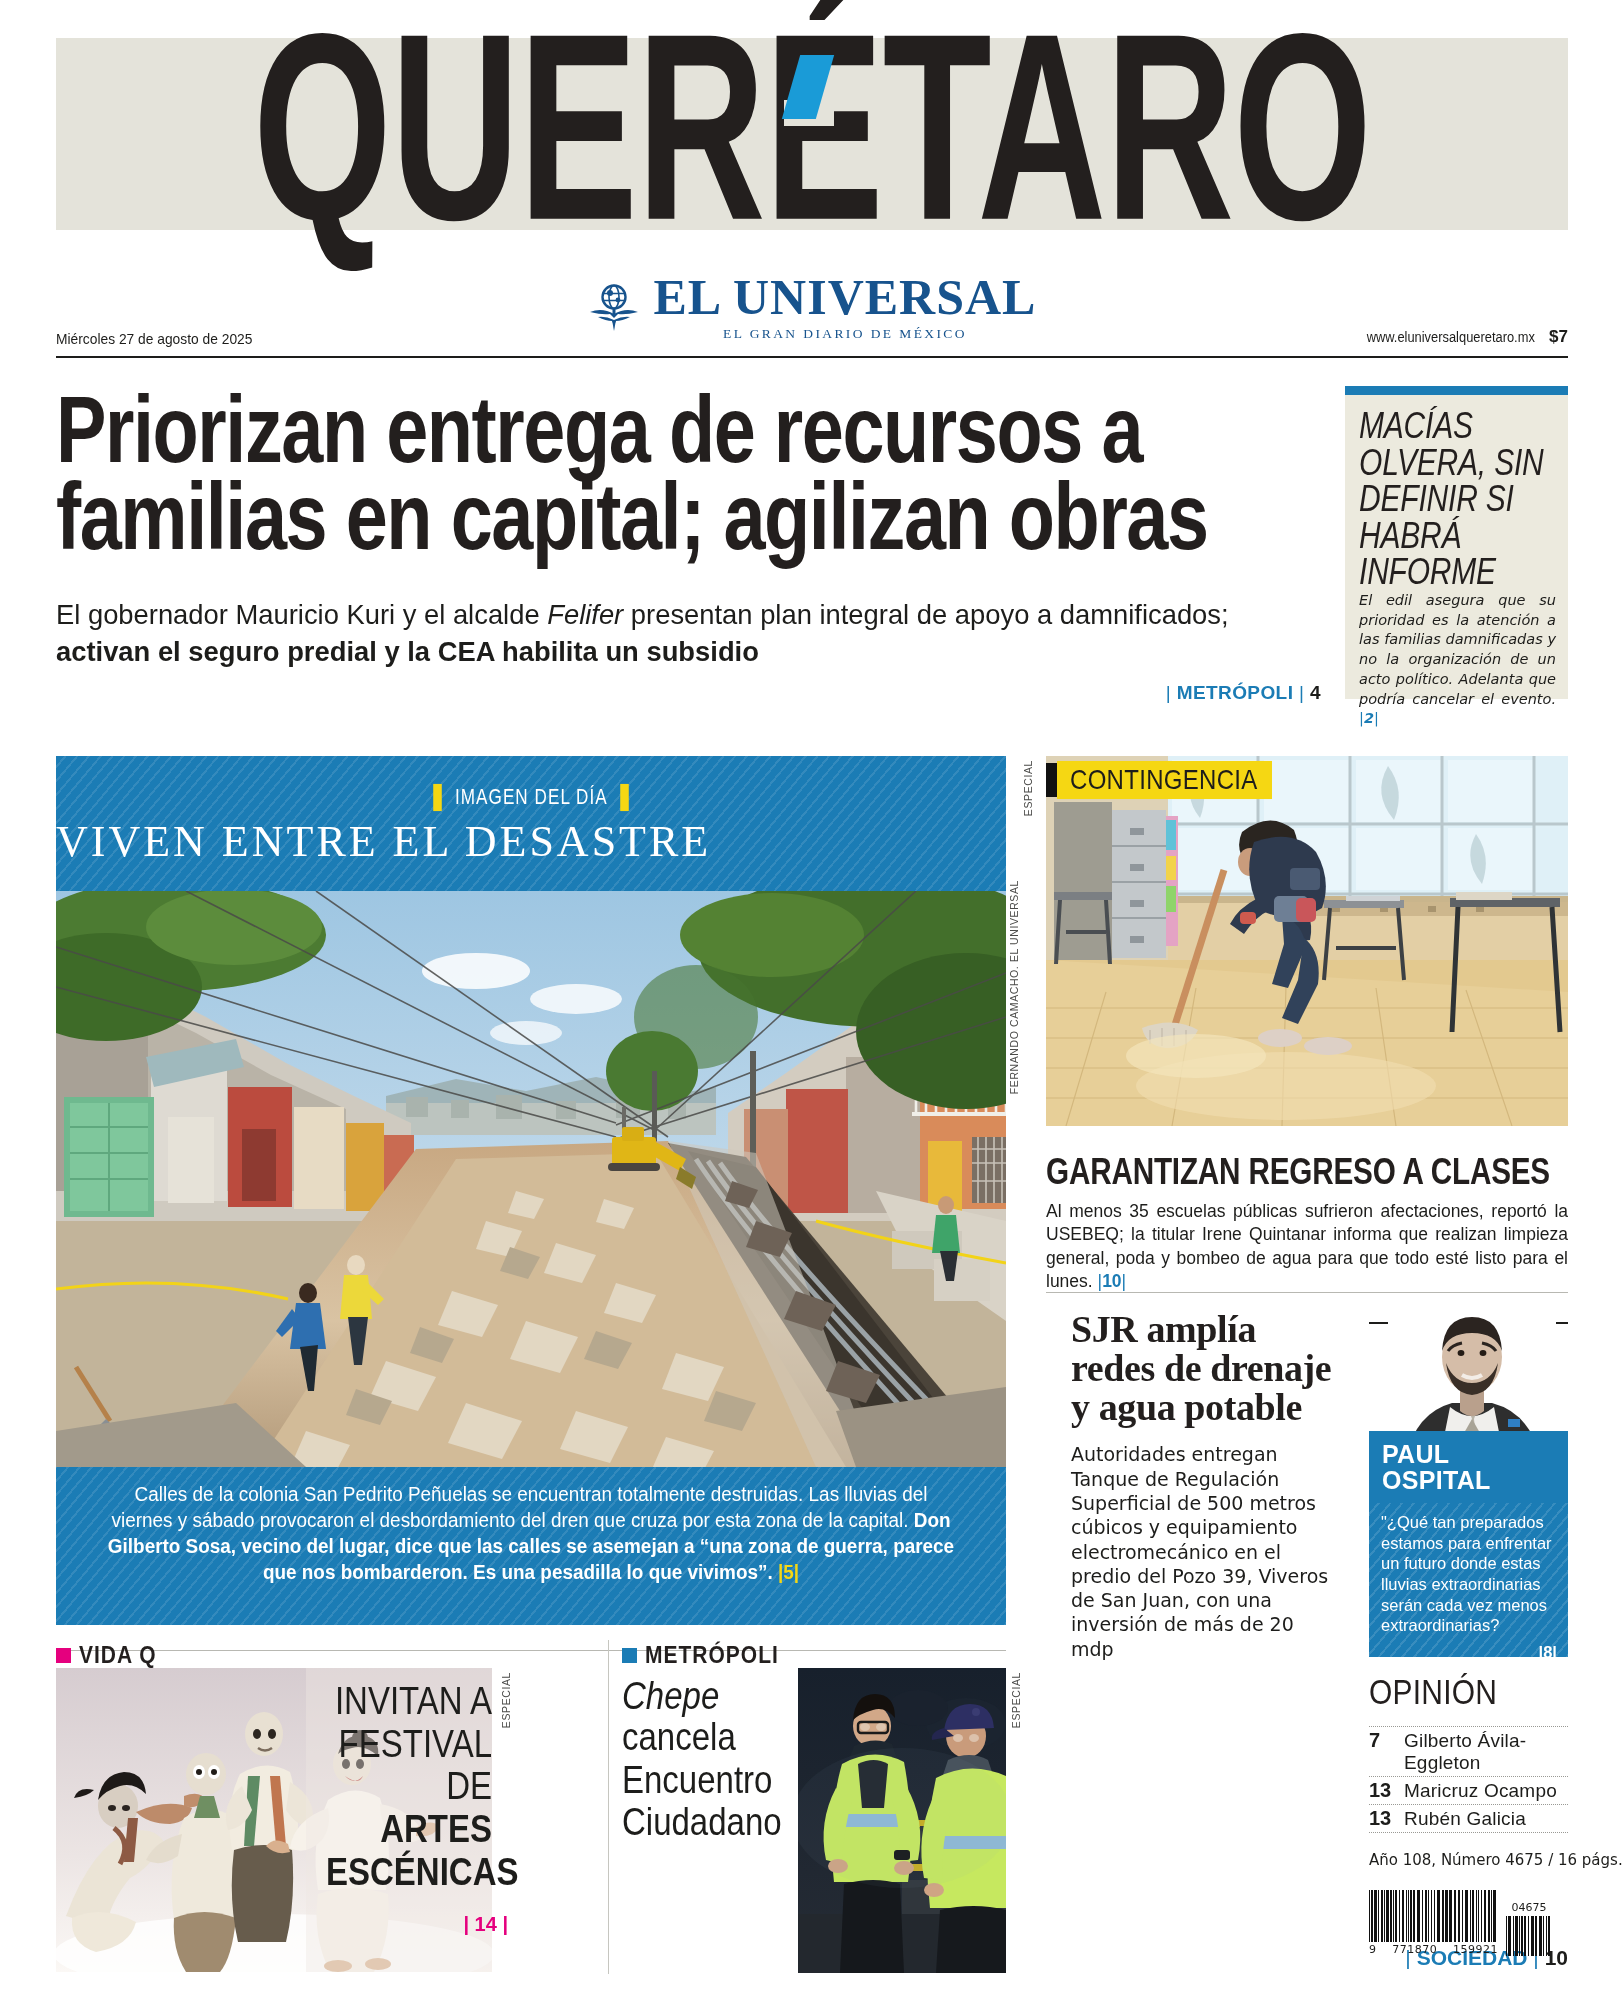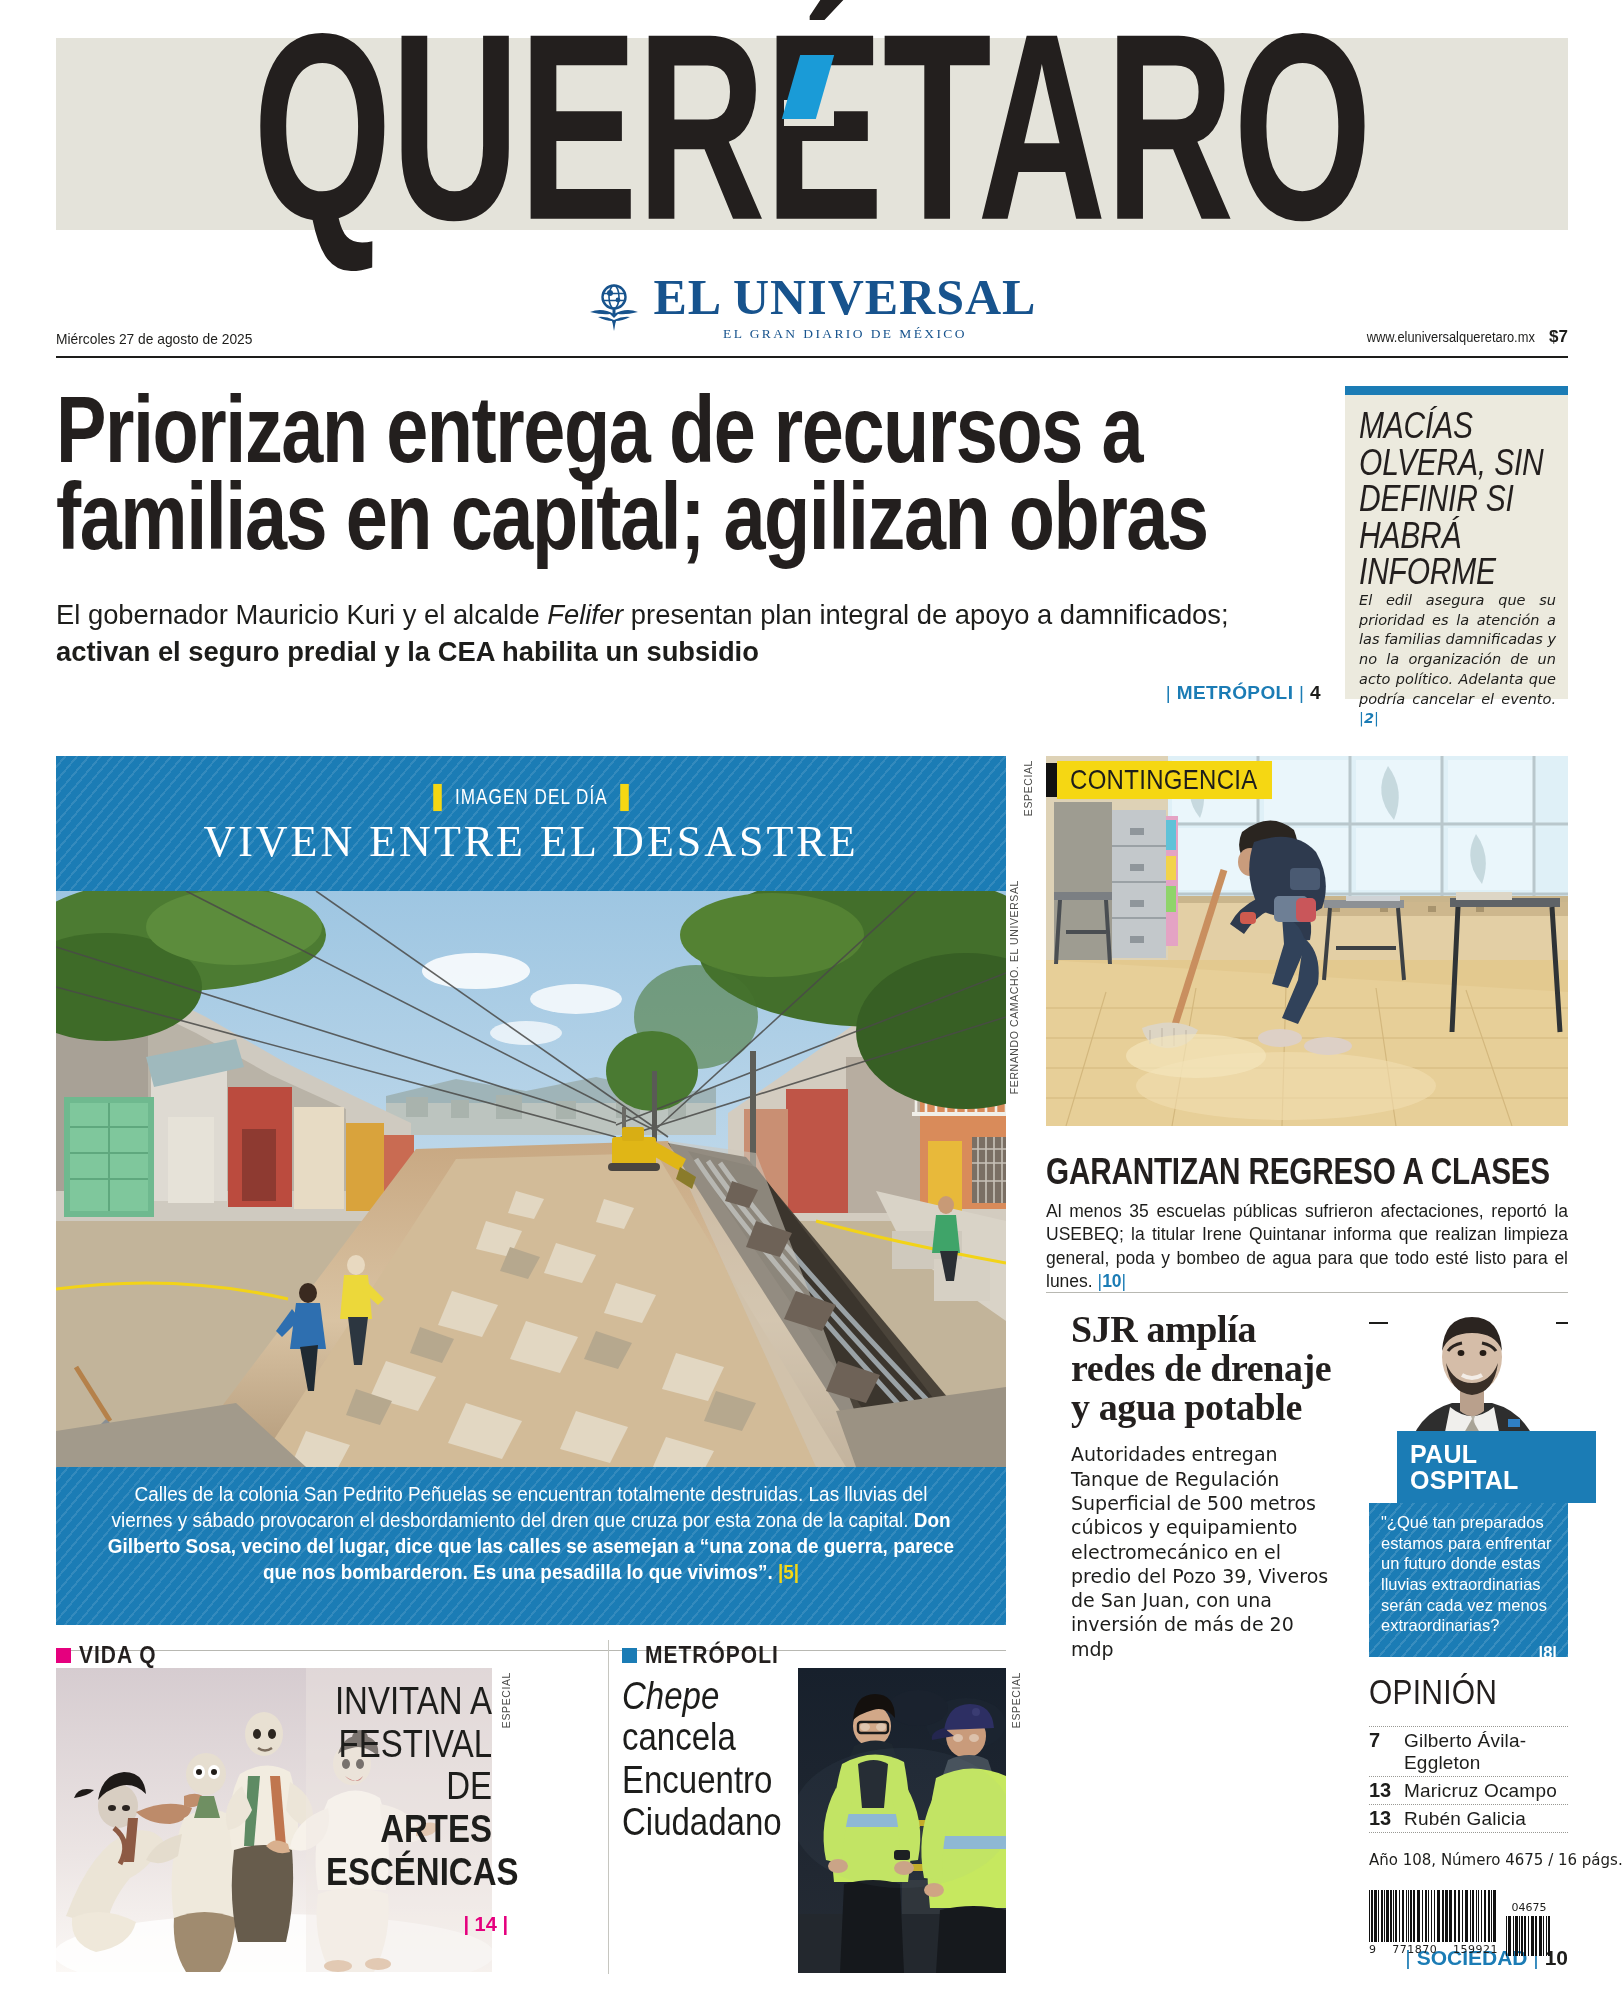--- a/index.html
+++ b/index.html
@@ -160,21 +160,21 @@
     position: absolute; top: 30px; left: 0; width: 950px;
     display: flex; align-items: center; justify-content: center; gap: 9px;
   }
   .ykbar { width: 9px; height: 23px; background: #f5d713; }
   .imgdia-kicker span {
     font-family: "Liberation Sans Narrow", "Liberation Sans", sans-serif;
     font-size: 18px; color: #ffffff; letter-spacing: 1.1px;
     transform: scaleY(1.18) scaleX(0.95);
   }
   .imgdia-title {
-    position: absolute; top: 62px; left: 0; width: 950px; text-align: center;
+    position: absolute; top: 62px; left: 0; width: 950px; 
     font-family: "Liberation Serif", serif;
     font-size: 44px; color: #ffffff; letter-spacing: 3px;
     line-height: 1.1;
   }
   .imgdia-photo {
     position: absolute; left: 0; top: 135px; width: 950px; height: 576px;
     overflow: hidden; background: #cfd6d8;
   }
   .credit-vert {
     position: absolute; left: 1008px; top: 880px;
@@ -259,21 +259,20 @@
   .opi-photo {
     position: absolute; left: 1388px; top: 1307px; width: 168px; height: 150px;
     overflow: hidden;
   }
   .opi-name {
     position: absolute; left: 1369px; top: 1431px; width: 199px; height: 72px;
     background: #1b7cb5; color: #ffffff; padding: 10px 0 0 13px;
     font-family: "Liberation Sans Narrow", "Liberation Sans", sans-serif;
     font-weight: 700; font-size: 25px; line-height: 1.05; letter-spacing: 0.3px;
     z-index: 3;
-    margin-left: 28px;
   }
   .opi-quote {
     position: absolute; left: 1369px; top: 1503px; width: 199px; height: 154px;
     background: #1b7cb5;
     background-image: repeating-linear-gradient(
       -50deg, rgba(255,255,255,0.13) 0 2px, rgba(255,255,255,0) 2px 9px);
     color: #ffffff; padding: 9px 11px 0 12px;
     font-family: "Liberation Sans Narrow", "Liberation Sans", sans-serif;
     font-size: 16.5px; line-height: 1.25;
   }

